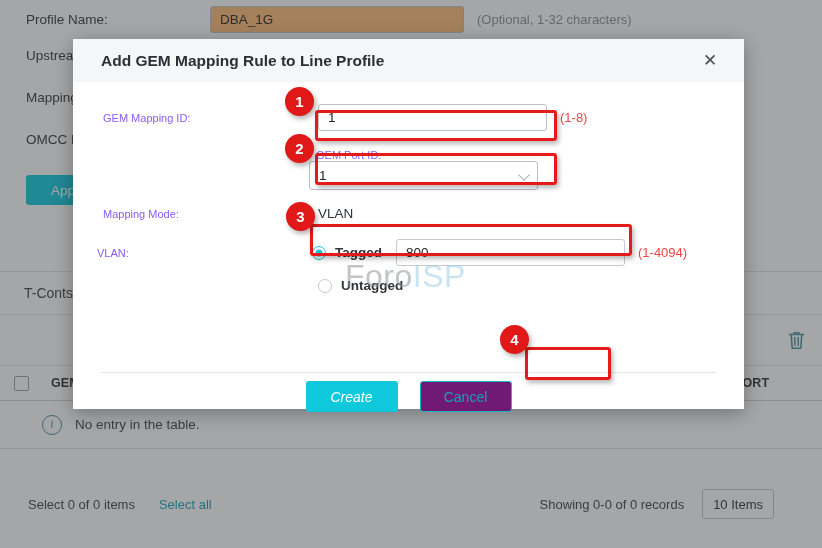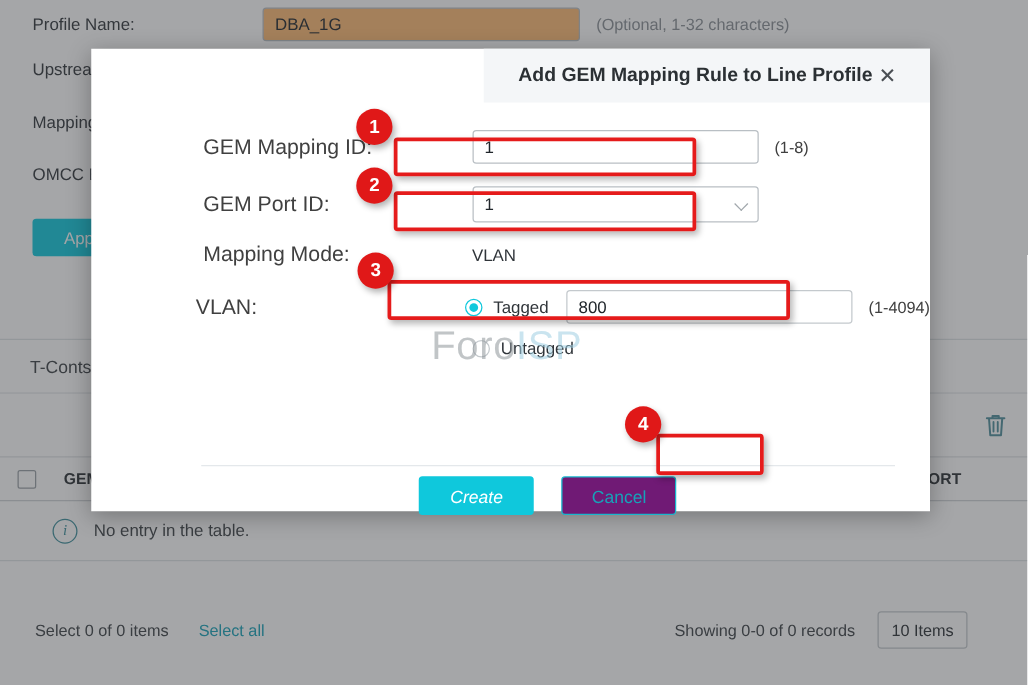--- a/index.html
+++ b/index.html
@@ -231,21 +231,20 @@
     position: absolute;
     left: 73px;
     top: 39px;
     width: 671px;
     height: 370px;
     background: #ffffff;
     z-index: 60;
     box-shadow: 0 4px 18px rgba(0,0,0,0.30);
     display: flex;
     flex-direction: column;
-    align-items: flex-end;
   }
   .modal-head {
     height: 43px;
     background: #f4f6f8;
     display: flex;
     align-items: center;
     padding: 0 22px 0 28px;
     box-sizing: border-box;
     flex: 0 0 auto;
   }
@@ -270,22 +269,22 @@
   }
   .mrow {
     display: flex;
     align-items: center;
     margin-bottom: 15px;
     padding-left: 30px;
     position: relative;
   }
   .mlabel {
     width: 215px;
-    font-size: 17px;
-    color: #404040;
+    font-size: 11px;
+    color: #8b5cf6;
     flex: 0 0 auto;
   }
   .minput {
     width: 229px;
     height: 27px;
     border: 1px solid #b9bfc4;
     border-radius: 3px;
     background: #fff;
     font-size: 13.5px;
     color: #20262b;
@@ -315,21 +314,21 @@
     position: absolute;
     right: 9px;
     top: 50%;
     transform: translateY(-60%) rotate(45deg);
     width: 7px; height: 7px;
     border-right: 1.6px solid #a2a8ad;
     border-bottom: 1.6px solid #a2a8ad;
   }
   .mhint {
     margin-left: 13px;
-    color: #404040;
+    color: #ef4444;
     font-size: 13px;
     white-space: nowrap;
   }
   .mstatic {
     font-size: 13.5px;
     color: #30353a;
   }
 
   .radio {
     width: 14px; height: 14px;
@@ -352,20 +351,21 @@
     transform: translate(-50%,-50%);
     width: 7px; height: 7px;
     border-radius: 50%;
     background: #0FC8DC;
   }
   .radio-label {
     font-size: 13.5px;
     color: #30353a;
     margin-right: 14px;
     white-space: nowrap;
+    font-weight: bold;
   }
   .vlan-input {
     width: 229px;
     height: 27px;
     border: 1px solid #c4c9cd;
     border-radius: 3px;
     background: #fff;
     font-size: 13.5px;
     color: #20262b;
     padding: 0 9px;
@@ -544,21 +544,21 @@
   </div>
 
   <div class="modal-body">
 
     <div class="mrow" style="margin-bottom:18px;">
       <div class="mlabel">GEM Mapping ID:</div>
       <div class="minput">1</div>
       <div class="mhint">(1-8)</div>
     </div>
 
-    <div class="mrow" style="margin-bottom:16px;">
+    <div class="mrow" style="margin-bottom:16px;flex-direction:column;">
       <div class="mlabel">GEM Port ID:</div>
       <div class="mselect">
         <span>1</span>
         <span class="chev"></span>
       </div>
     </div>
 
     <div class="mrow" style="margin-bottom:18px;">
       <div class="mlabel">Mapping Mode:</div>
       <div class="mstatic">VLAN</div>

